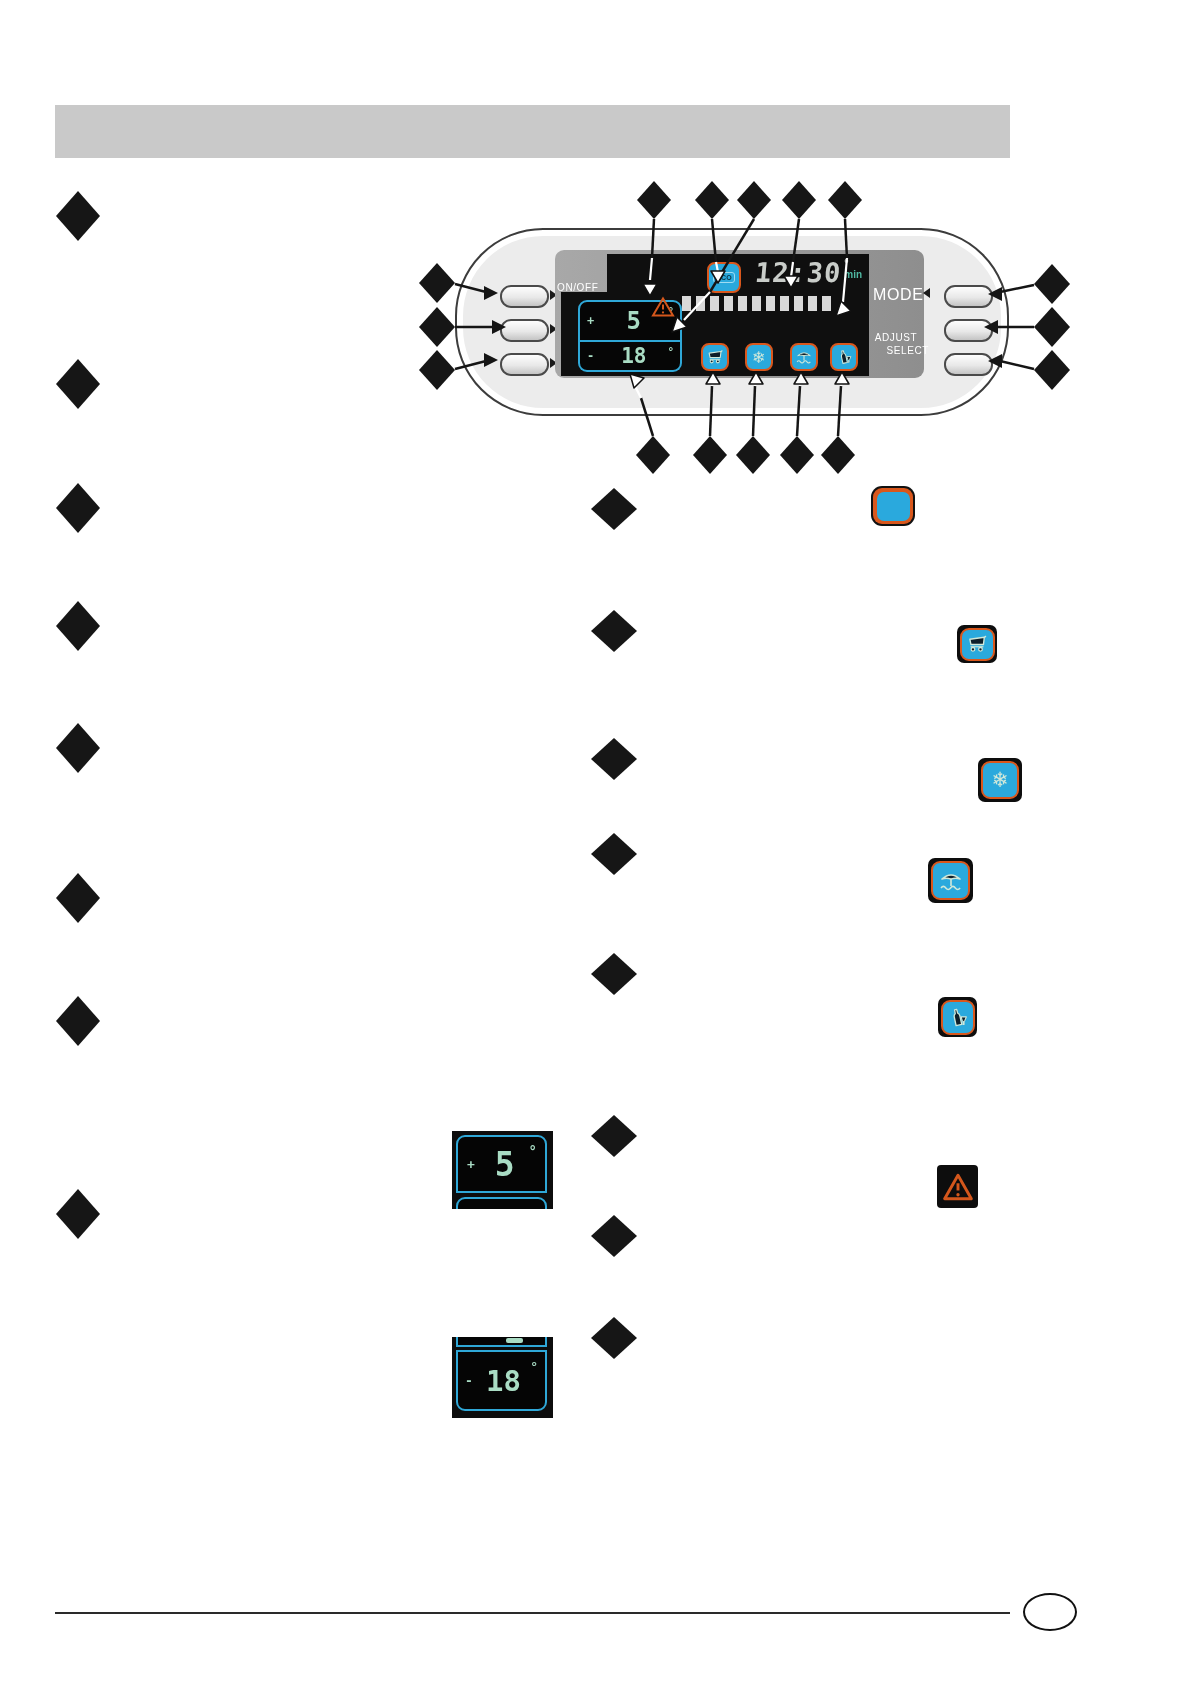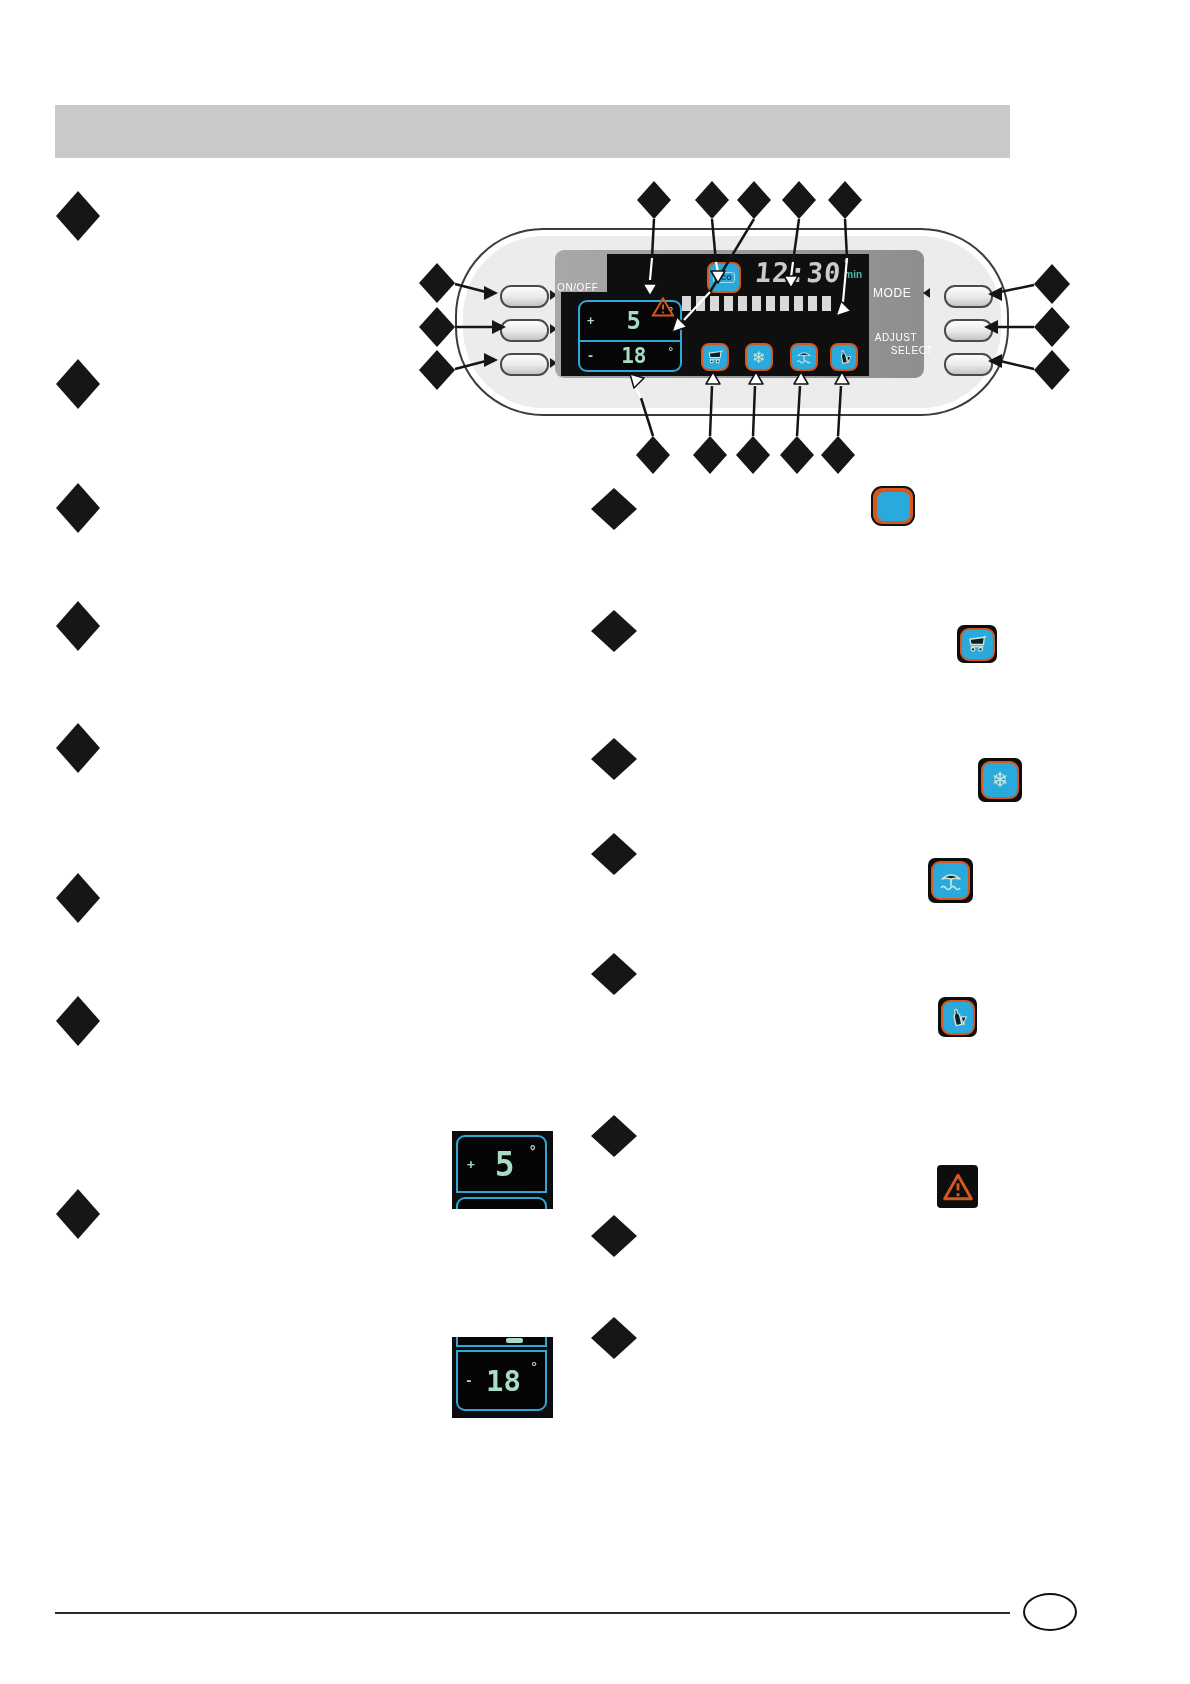--- a/index.html
+++ b/index.html
@@ -181,24 +181,24 @@
         <path d="M2.8 18.4 Q5 15.6 7.2 18.4 Q9.4 21.2 11.6 18.4 Q13.8 15.6 16 18.4 Q18.2 21.2 20.4 18.4" fill="none" stroke="#cfe8da" stroke-width="1.5"></path>
       </svg>
     </div>
     <div class="dicon" style="left:373px;top:113px">
       <svg width="18" height="18" viewBox="0 0 24 24">
         <path d="M8.8 20 V10.8 Q8.8 8.6 10.5 7.6 L10.7 3.6 H12.9 L13.1 7.6 Q14.8 8.6 14.8 10.8 V20 Z" fill="#0e1f2a" stroke="#cfe8da" stroke-width="1.4" stroke-linejoin="round" transform="rotate(-12 12 12)"></path>
         <path d="M15.8 11.4 H21.2 L19.7 15 Q19.3 15.9 18.8 16.2 V19.2 H17.8 V16.2 Q17.3 15.9 16.9 15 Z" fill="#0e1f2a" stroke="#cfe8da" stroke-width="1.2" stroke-linejoin="round"></path>
       </svg>
     </div>
 
-    <div class="lbl" style="left:416px;top:56px;font-size:12px">MODE</div>
+    <div class="lbl" style="left:416px;top:56px;font-size:16px">MODE</div>
     <div class="tri-l" style="left:466px;top:58px"></div>
     <div class="lbl" style="left:410px;top:102px;font-size:10px;width:58px;text-align:center">ADJUST</div>
-    <div class="lbl" style="left:426px;top:115px;font-size:10px;width:58px;text-align:center">SELECT</div>
+    <div class="lbl" style="left:414px;top:115px;font-size:10px;width:58px;text-align:right">SELECT</div>
     <div class="pillbtn" style="left:487px;top:55px"></div>
     <div class="pillbtn" style="left:487px;top:89px"></div>
     <div class="pillbtn" style="left:487px;top:123px"></div>
   </div>
 
   <svg class="abs" style="left:0;top:0" width="1190" height="1684" viewBox="0 0 1190 1684">
     <g stroke="#151515" stroke-width="2.5" fill="none">
 
       <path d="M654 219 L652 258"></path>
         <path d="M712 219 L716 262"></path>

